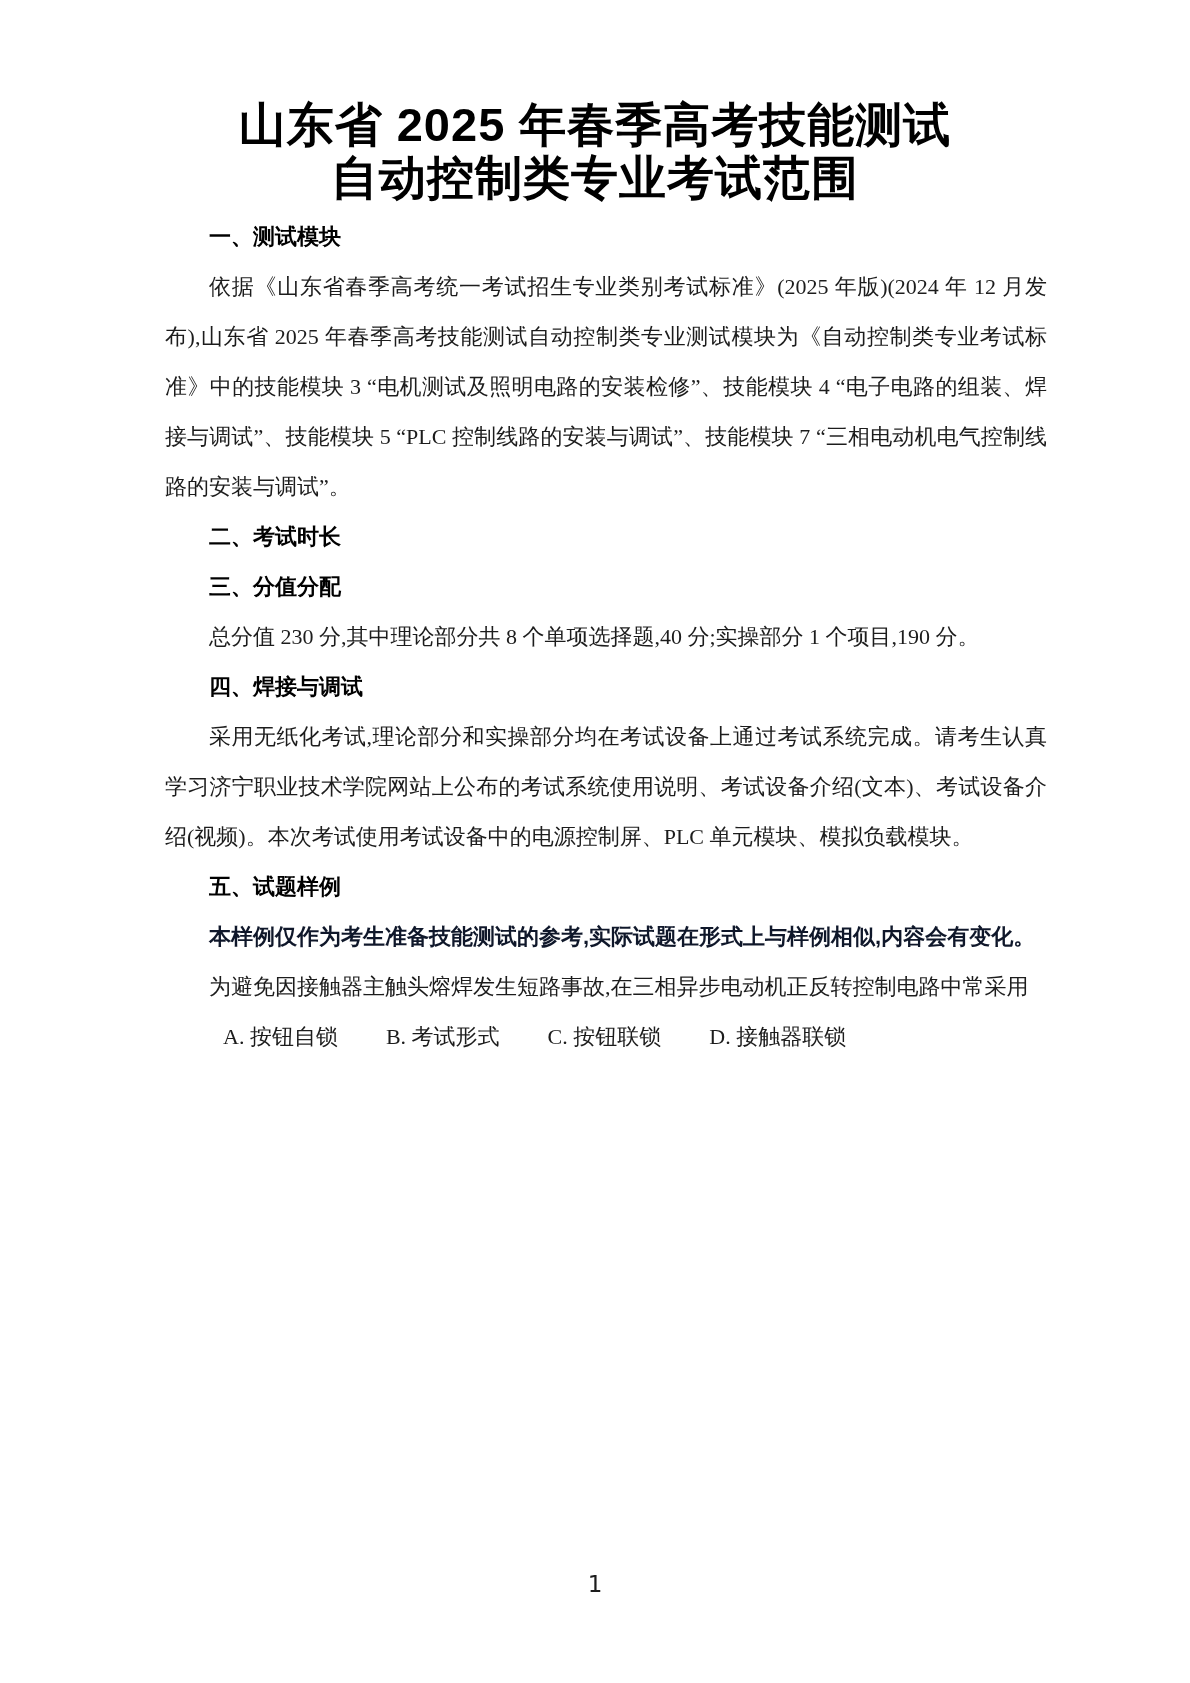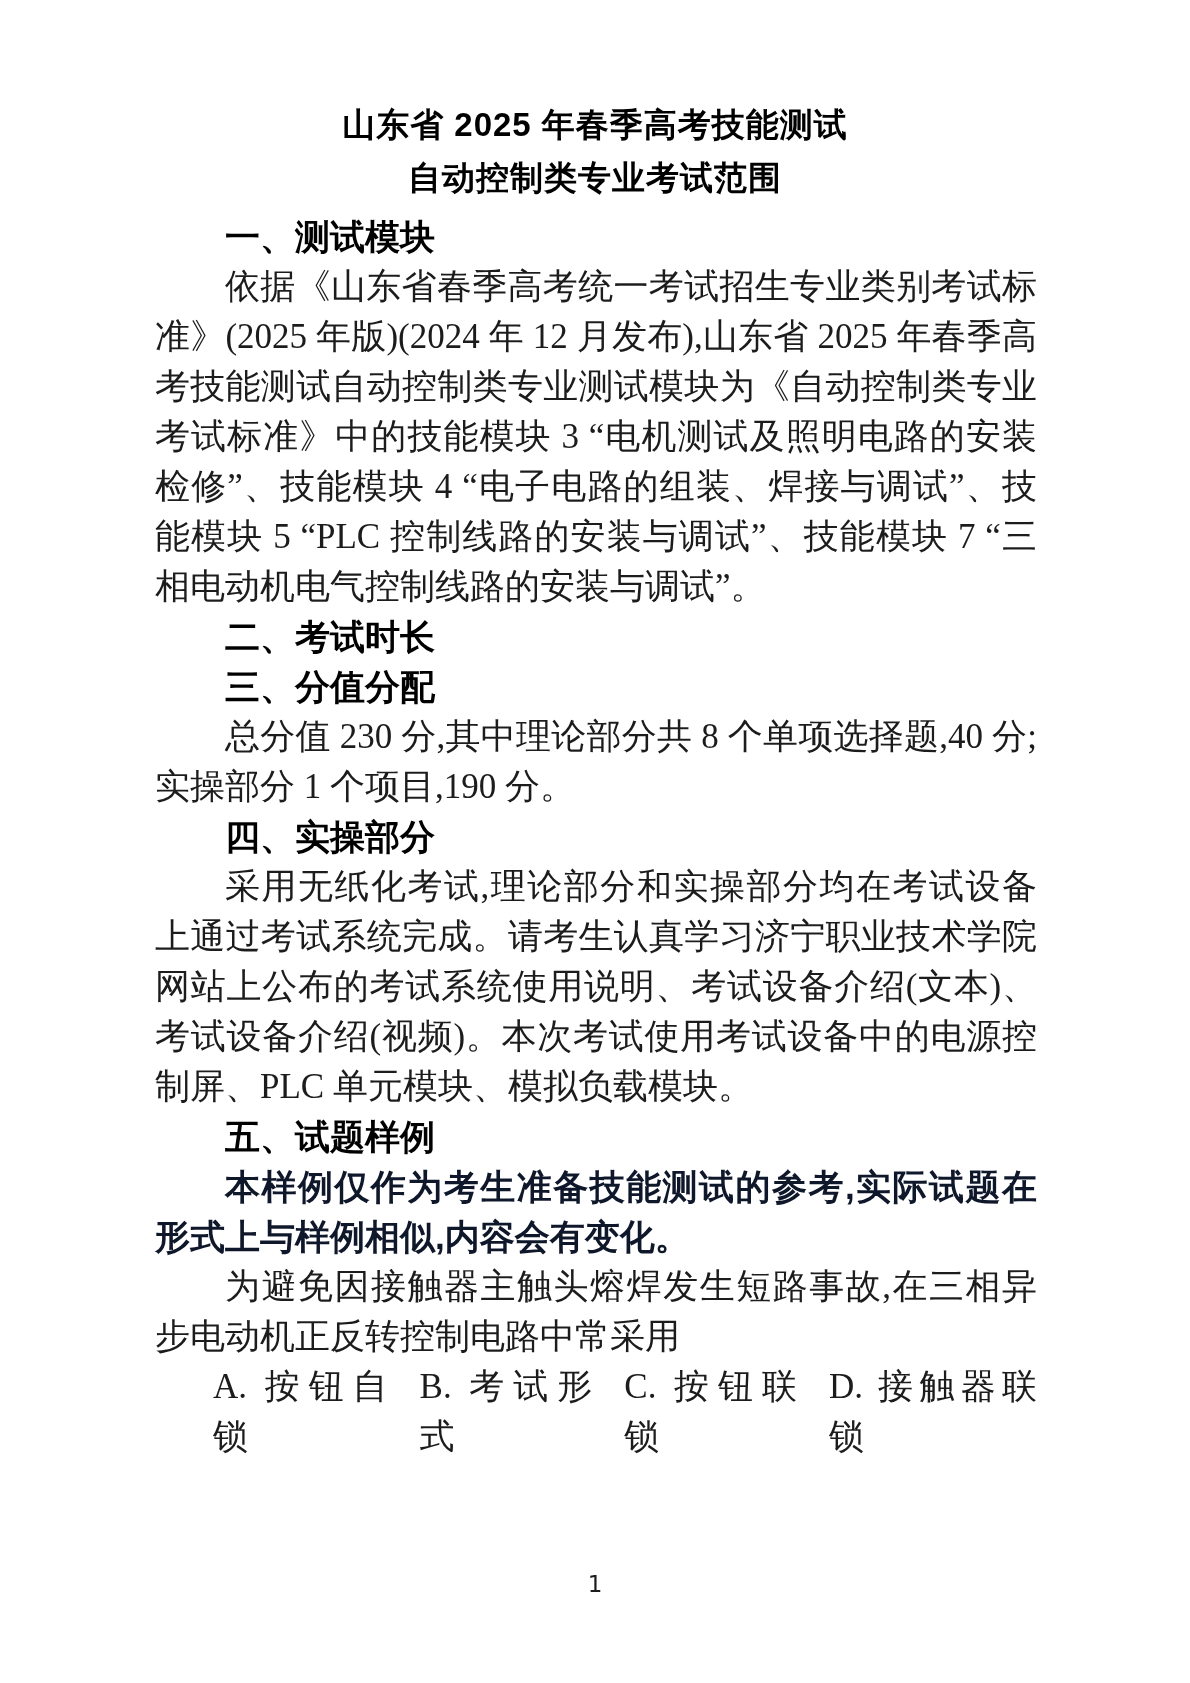--- a/index.html
+++ b/index.html
@@ -20,30 +20,30 @@
   }
   .title-block {
     position: absolute;
     top: 98px;
     left: 0;
     width: 1190px;
     text-align: center;
     font-family: "Liberation Sans", "DejaVu Sans", sans-serif;
     font-weight: 700;
     color: #000000;
-    font-size: 33px;
+    font-size: 47px;
     line-height: 53px;
     letter-spacing: 1px;
   }
   .content {
     position: absolute;
     top: 212px;
-    left: 155px;
+    left: 165px;
     width: 882px;
-    font-size: 35px;
+    font-size: 22px;
     line-height: 50px;
     text-align: justify;
     color: #1c1c1c;
   }
   .heading {
     font-family: "Liberation Sans", "DejaVu Sans", sans-serif;
     font-weight: 700;
     color: #000000;
     text-indent: 2em;
     text-align: left;
@@ -59,21 +59,21 @@
     text-indent: 2em;
   }
   .para-bold {
     text-indent: 2em;
     font-weight: 700;
     color: #0f172a;
     font-family: "Liberation Sans", "DejaVu Sans", sans-serif;
   }
   .options-row {
     display: flex;
-    gap: 32px;
+    gap: 48px;
     padding-left: 58px;
   }
   .page-number {
     position: absolute;
     top: 1570px;
     left: 0;
     width: 1190px;
     text-align: center;
     font-size: 23px;
     line-height: 28px;
@@ -93,21 +93,21 @@
 
   <div class="content">
     <div class="heading">一、测试模块</div>
     <div class="para">依据《山东省春季高考统一考试招生专业类别考试标准》(2025 年版)(2024 年 12 月发布),山东省 2025 年春季高考技能测试自动控制类专业测试模块为《自动控制类专业考试标准》中的技能模块 3 “电机测试及照明电路的安装检修”、技能模块 4 “电子电路的组装、焊接与调试”、技能模块 5 “PLC 控制线路的安装与调试”、技能模块 7 “三相电动机电气控制线路的安装与调试”。</div>
 
     <div class="heading">二、考试时长</div>
 
     <div class="heading">三、分值分配</div>
     <div class="para">总分值 230 分,其中理论部分共 8 个单项选择题,40 分;实操部分 1 个项目,190 分。</div>
 
-    <div class="heading">四、实操部分</div>
+    <div class="heading">四、焊接与调试</div>
     <div class="para">采用无纸化考试,理论部分和实操部分均在考试设备上通过考试系统完成。请考生认真学习济宁职业技术学院网站上公布的考试系统使用说明、考试设备介绍(文本)、考试设备介绍(视频)。本次考试使用考试设备中的电源控制屏、PLC 单元模块、模拟负载模块。</div>
 
     <div class="heading">五、试题样例</div>
     <div class="para-bold">本样例仅作为考生准备技能测试的参考,实际试题在形式上与样例相似,内容会有变化。</div>
 
     <div class="para">为避免因接触器主触头熔焊发生短路事故,在三相异步电动机正反转控制电路中常采用</div>
 
     <div class="options-row">
       <span>A. 按钮自锁</span>
       <span>B. 考试形式</span>

